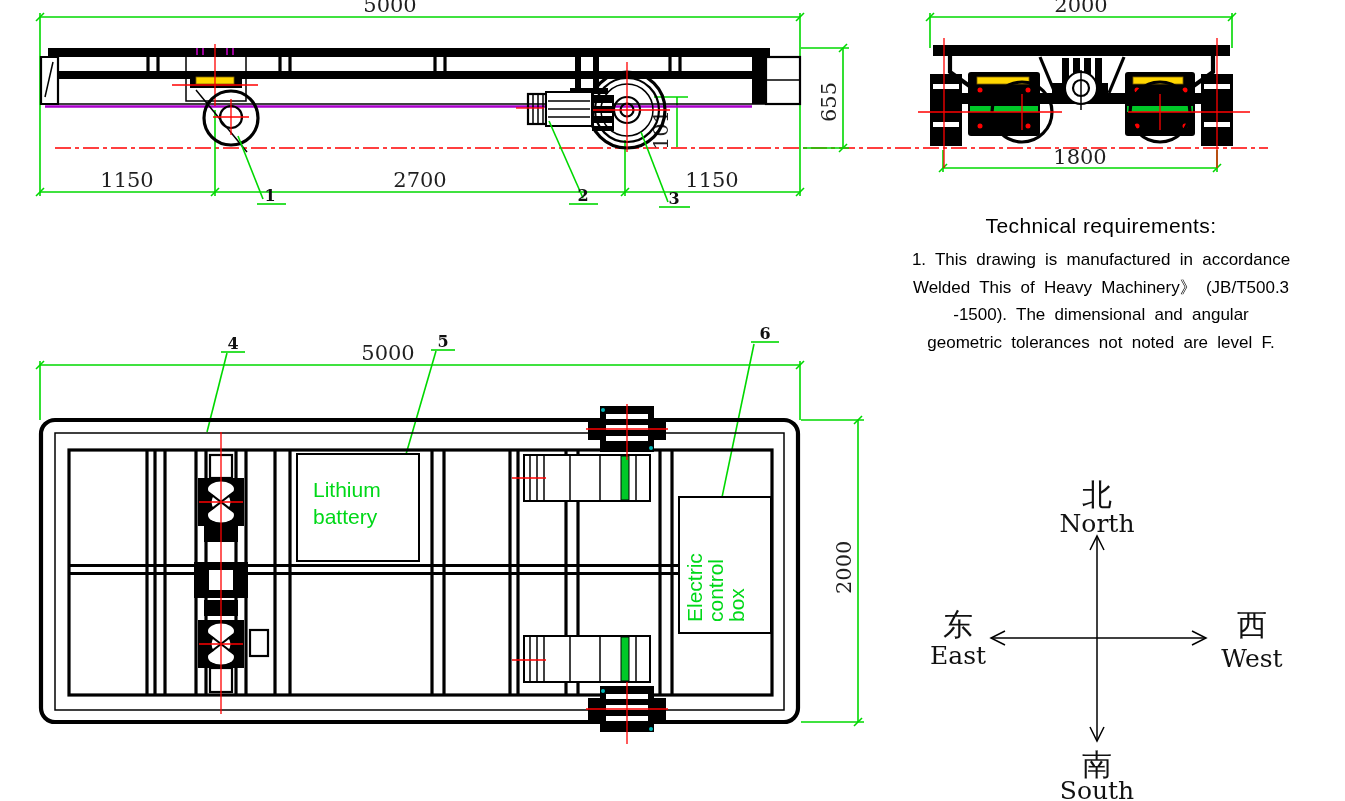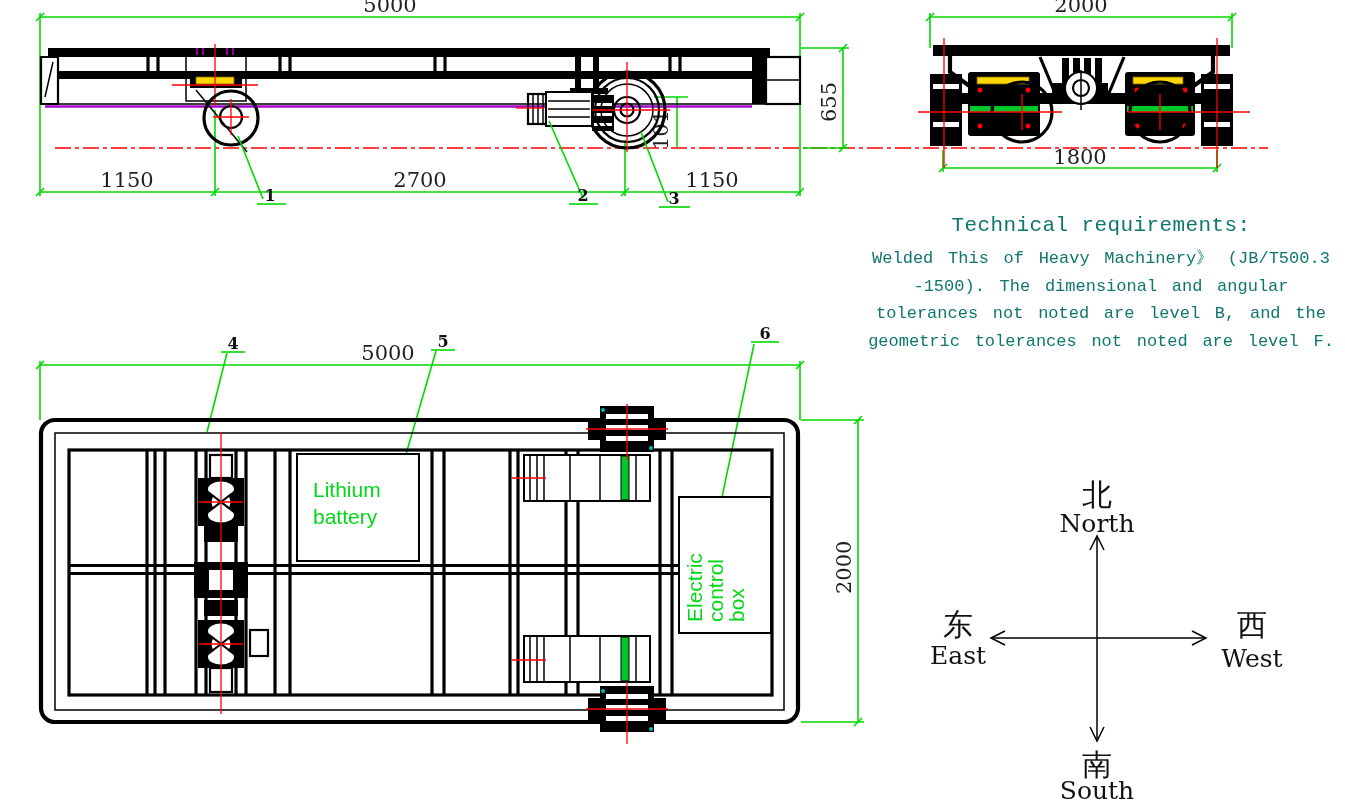--- a/index.html
+++ b/index.html
@@ -15,21 +15,21 @@
   .k4 {stroke:#000;stroke-width:4.2;fill:none;}
   .kf {fill:#000;stroke:none;}
   .wf {fill:#fff;stroke:none;}
   .wb {fill:#fff;stroke:#000;stroke-width:2;}
   .dt {font-family:"DejaVu Serif","Liberation Serif",serif;font-size:21px;fill:#1f1f1f;}
   .ct {font-family:"DejaVu Serif","Liberation Serif",serif;font-size:16px;font-weight:bold;fill:#111;}
   .gl {font-family:"Liberation Sans",sans-serif;font-size:21px;fill:#00d818;}
   .cjk{font-family:"DejaVu Serif","Liberation Serif",serif;font-size:30px;fill:#111;}
   .cen{font-family:"DejaVu Serif","Liberation Serif",serif;font-size:25px;fill:#111;}
   
-  .tech{position:absolute;left:862px;top:214px;width:478px;text-align:center;color:#0f766e;font-family:Liberation Mono, monospace;}
+  .tech{position:absolute;left:862px;top:214px;width:478px;text-align:center;color:#000000;}
   .tech-title{font-size:21px;margin-bottom:8px;letter-spacing:.4px;}
   .tech-line{font-size:17px;line-height:27.5px;word-spacing:4.5px;}
 </style>
 </head>
 <body>
 
 <div class="canvas">
 
 <svg width="1345" height="801" viewBox="0 0 1345 801">
 
@@ -378,19 +378,19 @@
     <text x="958" y="664" text-anchor="middle" class="cen">East</text>
     <text x="1252" y="635" text-anchor="middle" class="cjk">西</text>
     <text x="1252" y="667" text-anchor="middle" class="cen">West</text>
     <text x="1097" y="775" text-anchor="middle" class="cjk">南</text>
     <text x="1097" y="799" text-anchor="middle" class="cen">South</text>
   </g>
 </svg>
 
 <div class="tech">
   <div class="tech-title">Technical requirements:</div>
+  <div class="tech-line">1. This drawing is manufactured in accordance</div>
   <div class="tech-line">Welded This of Heavy Machinery》 (JB/T500.3</div>
   <div class="tech-line">-1500). The dimensional and angular</div>
-  <div class="tech-line">tolerances not noted are level B, and the</div>
   <div class="tech-line">geometric tolerances not noted are level F.</div>
 </div>
 
 </div>
 
 </body></html>

